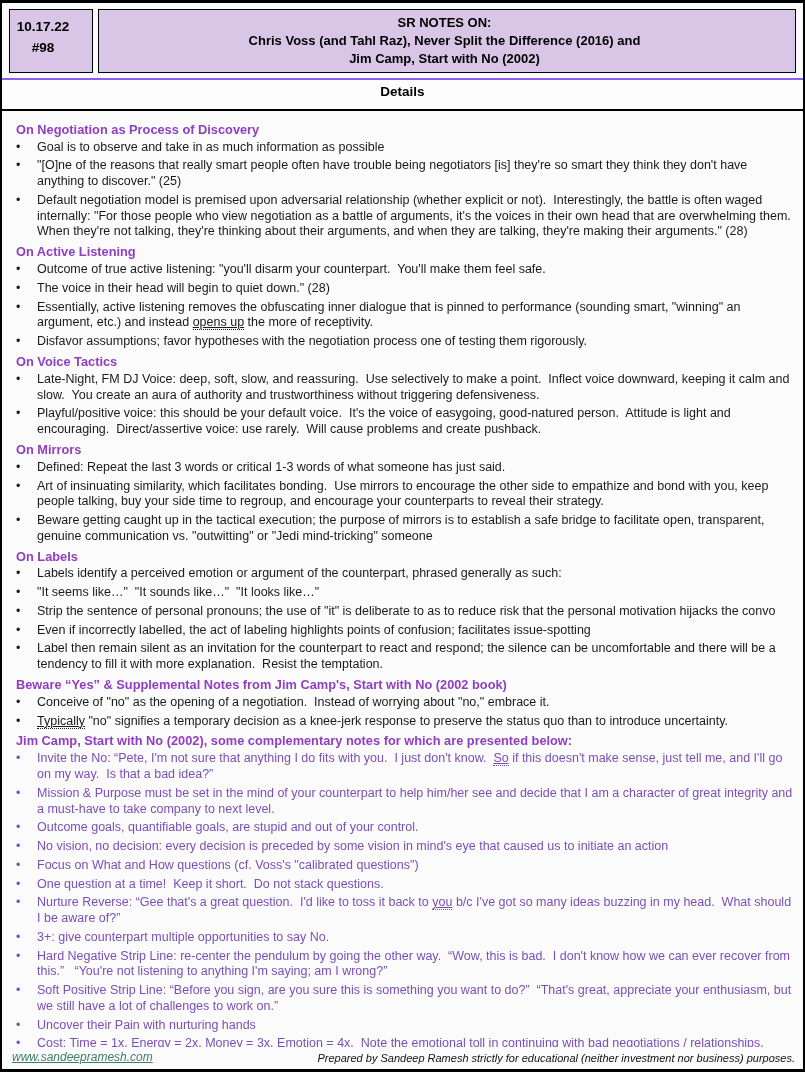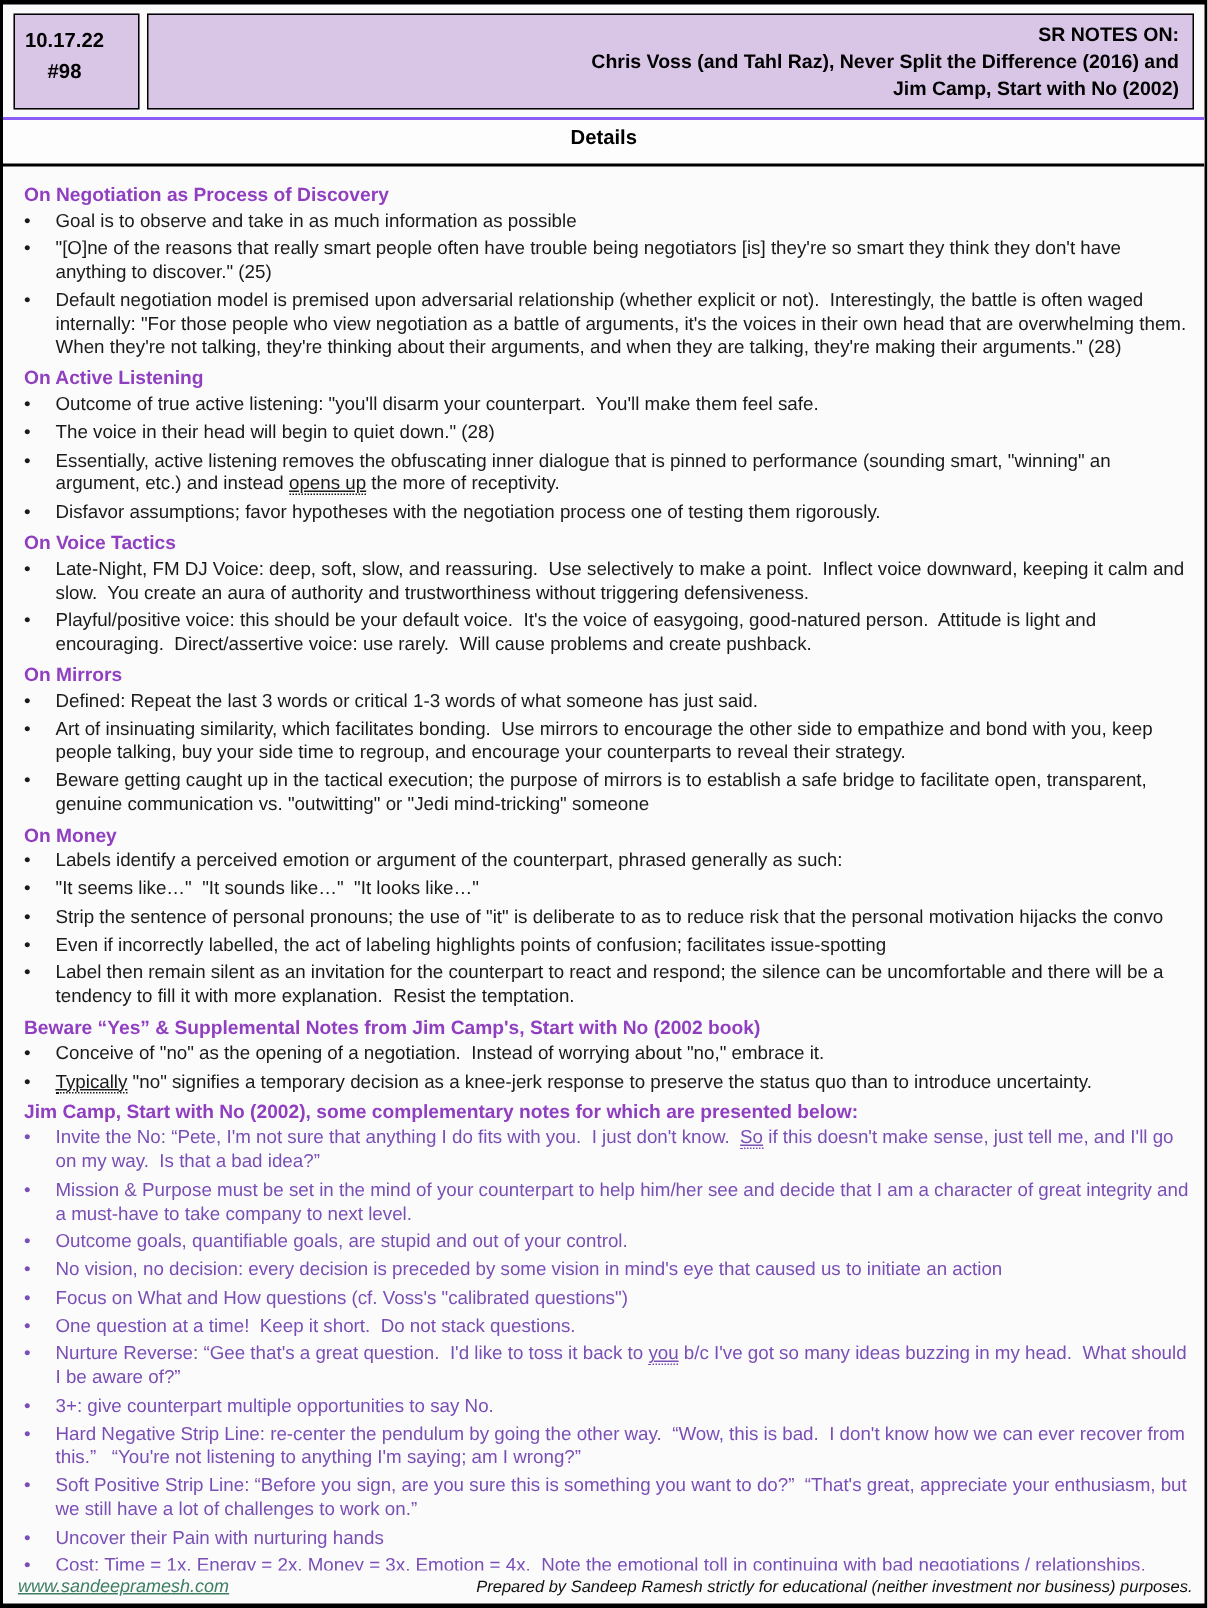--- a/index.html
+++ b/index.html
@@ -16,21 +16,21 @@
     width:84px; flex:none;
     background:var(--header-bg,#d9c6e6);
     border:1px solid #000;
     text-align:center; font-weight:bold; font-size:13.5px;
     padding:7px 18px 4px 2px; line-height:1.55;
   }
   .title-box {
     flex:1;
     background:var(--header-bg,#d9c6e6);
     border:1px solid #000;
-    text-align:right; font-weight:bold; font-size:13px;
+    text-align:center; font-weight:bold; font-size:13px;
     padding:4px 9px 3px 4px; line-height:1.4; color:#000;
   }
   .details-bar {
     border-top:2px solid #8b5cf6; border-bottom:2px solid #000;
     text-align:center; font-weight:bold; font-size:13.5px;
     padding:4px 0 10px 0; background:#fdfdfd;
   }
   .content { flex:1; padding:7px 9px 0 14px; overflow:hidden; }
   .sec-heading {
     color:var(--heading,#8f3fbf);
@@ -116,21 +116,21 @@
         <span class="btext">Defined: Repeat the last 3 words or critical 1-3 words of what someone has just said.</span>
       </div>
       <div class="bullet">
         <span class="dot">•</span>
         <span class="btext">Art of insinuating similarity, which facilitates bonding.  Use mirrors to encourage the other side to empathize and bond with you, keep people talking, buy your side time to regroup, and encourage your counterparts to reveal their strategy.</span>
       </div>
       <div class="bullet">
         <span class="dot">•</span>
         <span class="btext">Beware getting caught up in the tactical execution; the purpose of mirrors is to establish a safe bridge to facilitate open, transparent, genuine communication vs. "outwitting" or "Jedi mind-tricking" someone</span>
       </div>
-      <div class="sec-heading">On Money</div>
+      <div class="sec-heading">On Labels</div>
       <div class="bullet">
         <span class="dot">•</span>
         <span class="btext">Labels identify a perceived emotion or argument of the counterpart, phrased generally as such:</span>
       </div>
       <div class="bullet">
         <span class="dot">•</span>
         <span class="btext">"It seems like…"  "It sounds like…"  "It looks like…"</span>
       </div>
       <div class="bullet">
         <span class="dot">•</span>

